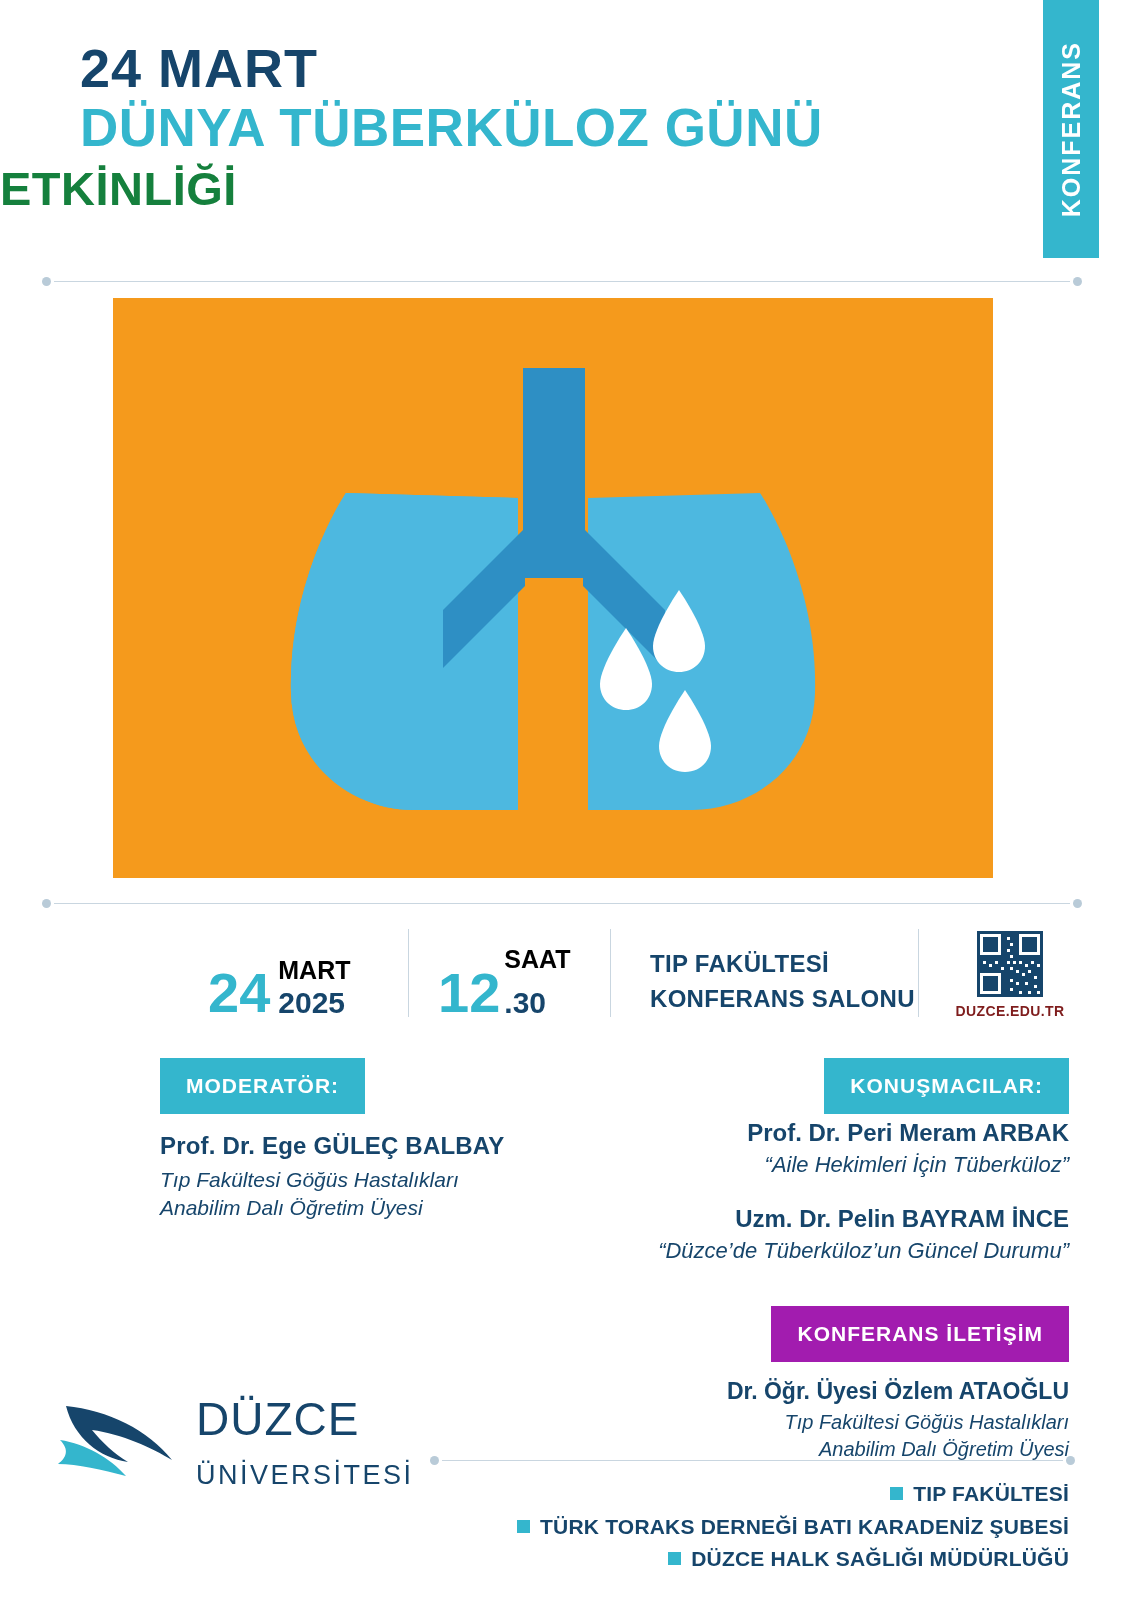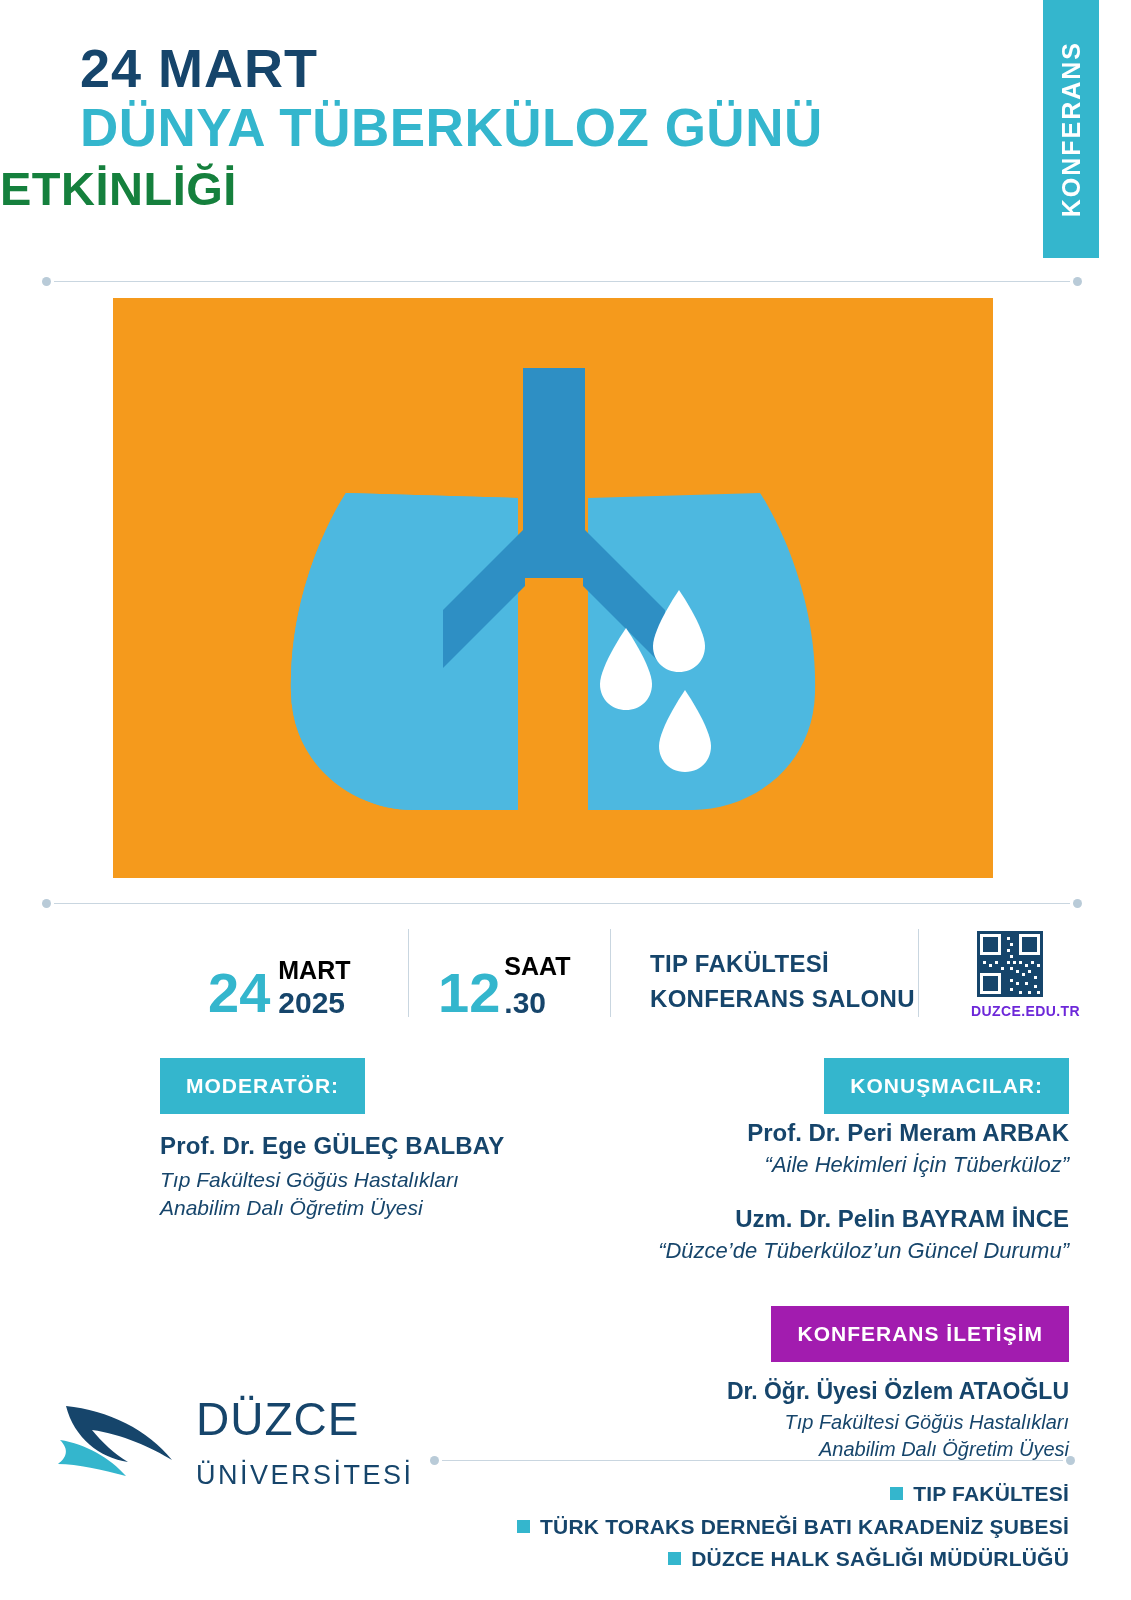--- a/index.html
+++ b/index.html
@@ -147,45 +147,44 @@
     font-size: 30px;
     font-weight: bold;
     line-height: 1;
   }
   .date-cell { left: 58px; display: flex; align-items: flex-end; }
   .date-cell .stack { margin-left: 8px; margin-bottom: 3px; }
   .date-cell .stack .small-up { margin-bottom: 5px; }
 
   .time-cell { left: 288px; display: flex; align-items: flex-end; }
   .time-cell .stack { margin-left: 4px; margin-bottom: 3px; }
-  .time-cell .stack .small-up { margin-bottom: 9px; }
+  .time-cell .stack .small-up { margin-bottom: 16px; }
 
   .place-cell {
     left: 500px;
     color: #16456b;
     font-size: 24px;
     font-weight: bold;
     line-height: 1.45;
     padding-top: 22px;
     letter-spacing: 0.3px;
   }
 
   .qr-cell { left: 790px; text-align: center; width: 140px; padding-top: 6px; }
   .qr-box {
     width: 66px;
     height: 66px;
     margin: 0 auto 6px auto;
     background-color: #16456b;
   }
   .qr-url {
-    color: #6d28d9;
+    color: #7f1d1d;
     font-size: 14px;
     font-weight: bold;
     letter-spacing: 0.4px;
-    text-align: right;
   }
 
   
   .pill {
     display: inline-block;
     background: #34b6cd;
     color: #ffffff;
     font-weight: bold;
     font-size: 21px;
     letter-spacing: 1px;

